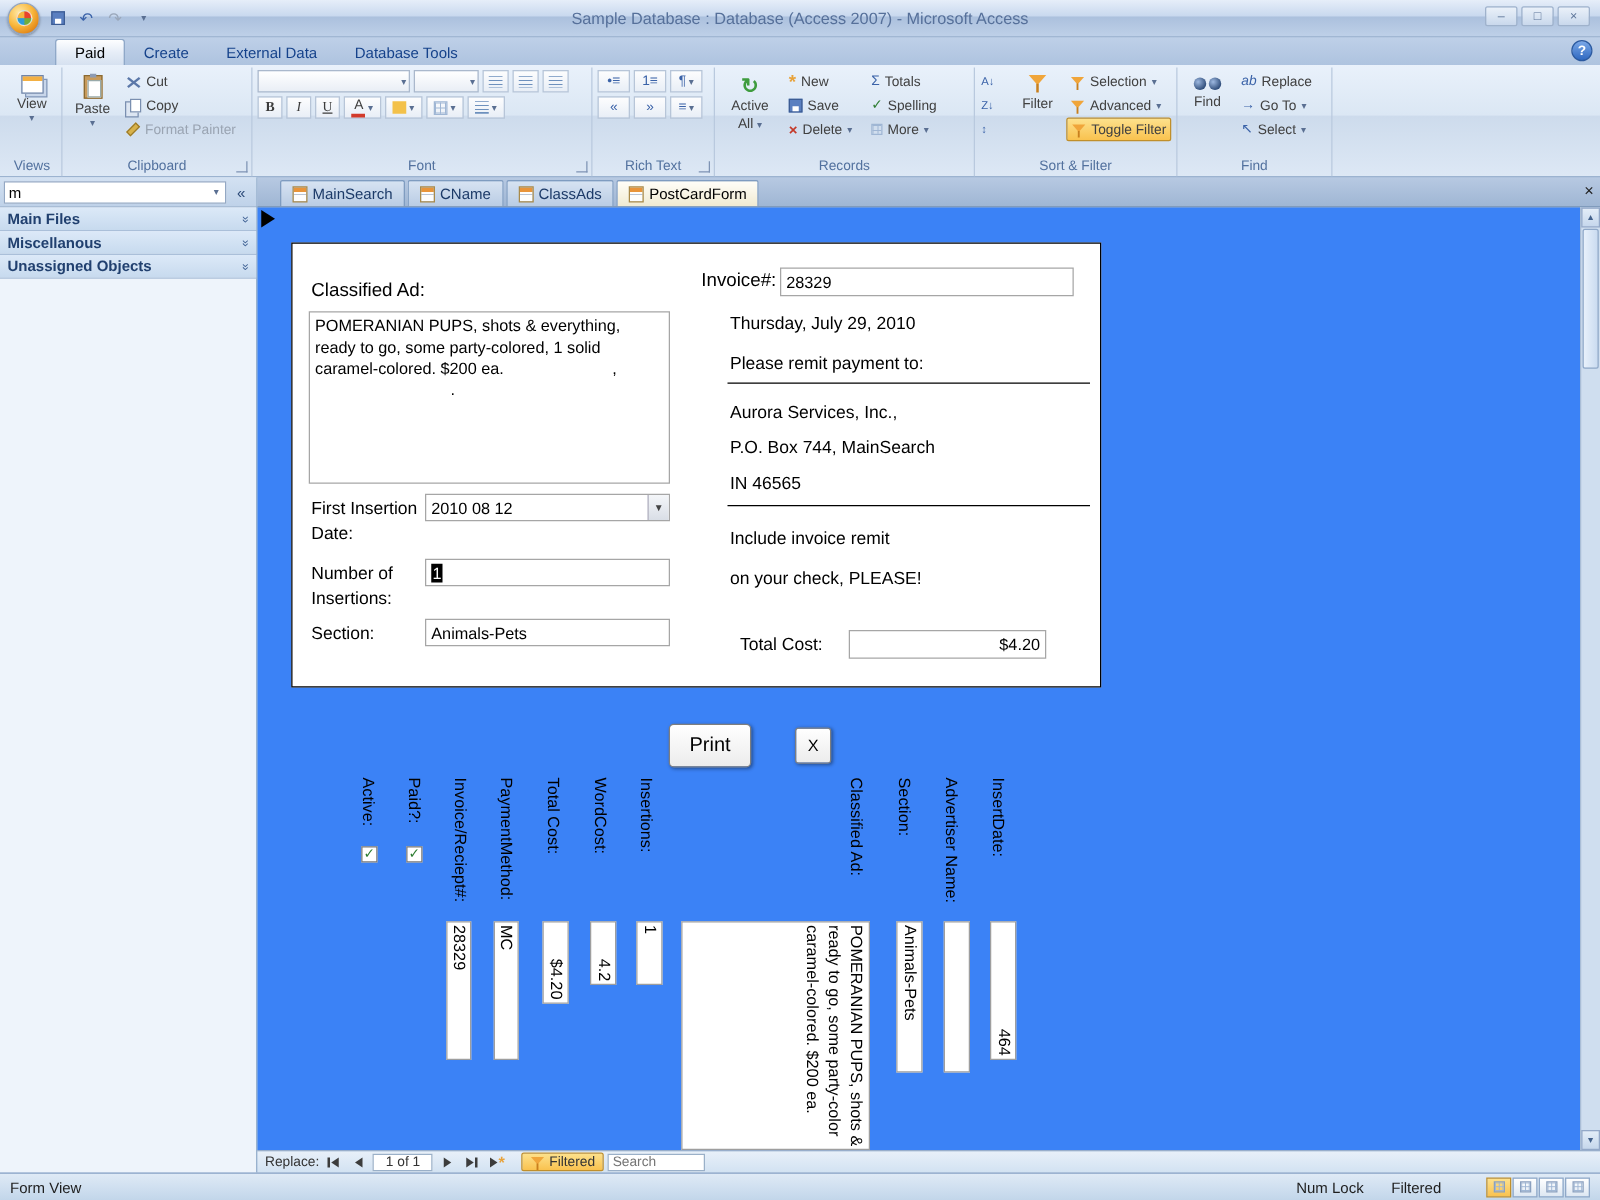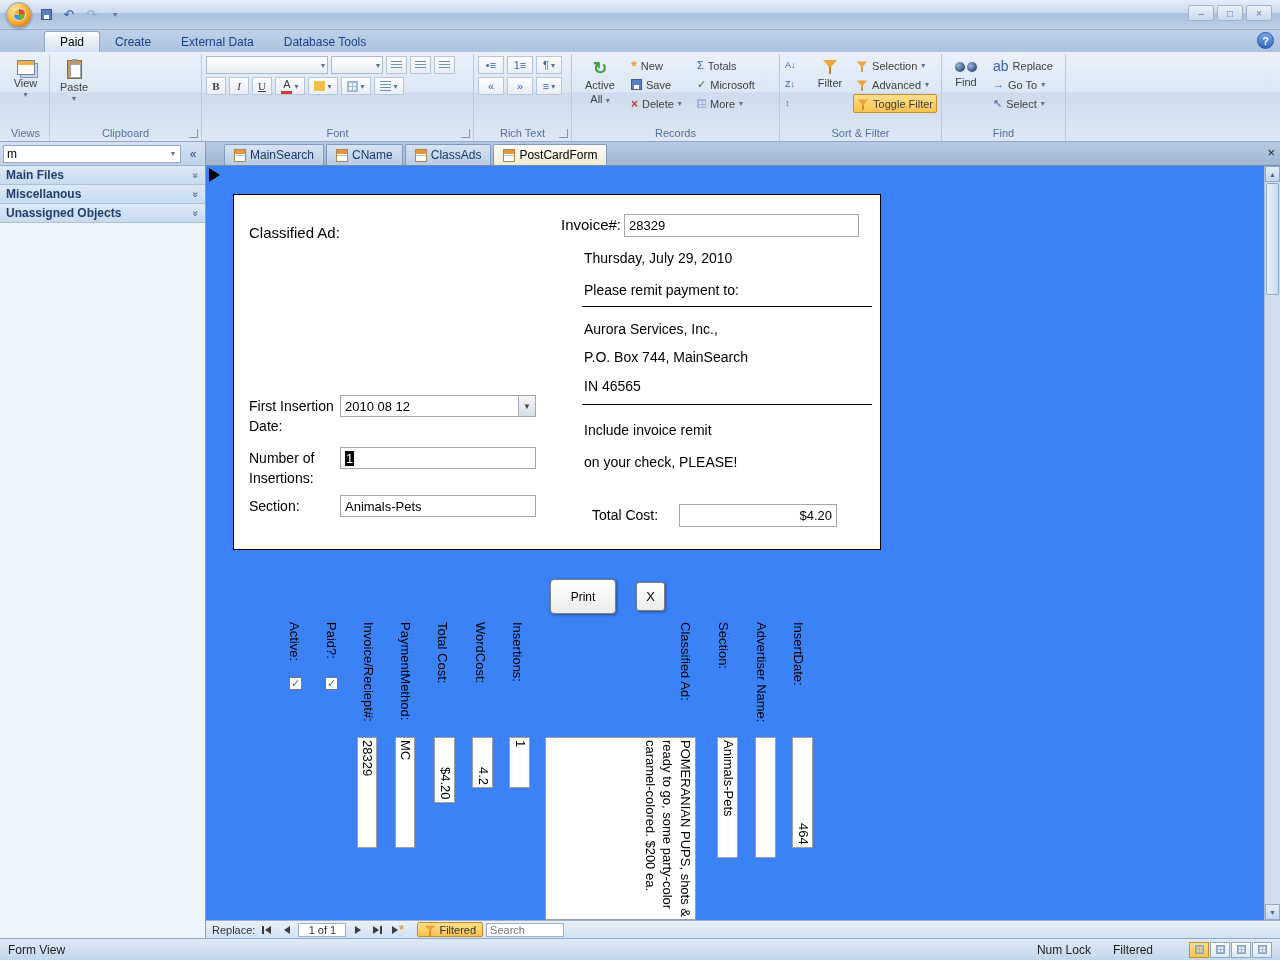--- a/index.html
+++ b/index.html
@@ -132,23 +132,23 @@
   .pc-box{position:absolute;background:#fff;border:1px solid #a6a6a6;font-size:13px;
     display:flex;align-items:center;padding:0 4px;overflow:hidden}
   .pc-adbox{align-items:flex-start;white-space:pre-wrap;line-height:1.32;padding:2px 4px;display:block}
   .pc-line{position:absolute;height:1px;background:#000}
   .combo-arrow{position:absolute;right:0;top:0;bottom:0;width:17px;
     background:linear-gradient(#f4f6f9,#d9dee6);border-left:1px solid #aab;
     display:flex;align-items:center;justify-content:center;font-size:8px;color:#444}
   .sel{background:#000;color:#fff;padding:0 1px}
   .pc-footer{position:absolute;left:0;right:0;top:339px;text-align:center;font-size:13px}
 
-  .print-btn{position:absolute;left:344px;top:413px;width:66px;height:35px;
+  .print-btn{position:absolute;left:329px;top:413px;width:66px;height:35px;
     background:linear-gradient(#ffffff,#ececec);border:1px solid #7e7e7e;border-radius:4px;
-    font-size:12px;color:#000;display:flex;align-items:center;justify-content:center;
+    font-size:16px;color:#000;display:flex;align-items:center;justify-content:center;
     box-shadow:1px 1px 3px rgba(0,0,0,.4)}
   .x-btn{position:absolute;left:430px;top:416px;width:29px;height:29px;
     background:linear-gradient(#ffffff,#ececec);border:1px solid #7e7e7e;border-radius:3px;
     font-size:13px;color:#000;display:flex;align-items:center;justify-content:center;
     box-shadow:1px 1px 3px rgba(0,0,0,.4)}
 
   .vlabel{position:absolute;top:456px;height:122px;width:18px;writing-mode:vertical-rl;
     font-size:13px;color:#000;white-space:nowrap}
   .vcheck{position:absolute;top:511px;width:13px;height:13px;background:#fff;border:1px solid #777;
     font-size:11px;line-height:11px;text-align:center}
@@ -198,20 +198,21 @@
     <div class="orb">
         <div class="orb-core"></div>
       </div>
     <span class="qat-btn">
         <span class="icon-save"></span>
       </span>
     <span class="qat-btn">↶</span>
     <span class="qat-btn dis">↷</span>
     <span class="qat-btn dd">▾</span>
   </div>
+  <div class="title-text">Sample Database : Database (Access 2007) - Microsoft Access</div>
   <div class="win-controls">
     <span class="win-btn">–</span>
     <span class="win-btn">□</span>
     <span class="win-btn">×</span>
   </div>
 </div>
 
 <div class="ribbontabs">
   <div class="rtab active">Paid</div>
   <div class="rtab">Create</div>
@@ -229,20 +230,34 @@
       <span class="dd">▾</span>
     </div>
     <div class="glabel">Views</div>
   </div>
 
   <div class="rgroup" style="width:152px">
     <div class="bigbtn" style="width:40px">
       <span class="icon-clip"></span>
       <span>Paste</span>
       <span class="dd">▾</span>
+    </div>
+    <div class="col">
+      <div class="btn-sm">
+        <span class="icon-cut"></span>
+        <span>Cut</span>
+      </div>
+      <div class="btn-sm">
+        <span class="icon-copy"></span>
+        <span>Copy</span>
+      </div>
+      <div class="btn-sm">
+        <span class="icon-brush"></span>
+        <span class="dis-txt">Format Painter</span>
+      </div>
     </div>
     <div class="glabel">Clipboard</div>
     <div class="launcher"></div>
   </div>
 
   <div class="rgroup" style="width:272px;display:block">
     <div style="display:flex;gap:3px;margin-bottom:3px">
       <div class="combo" style="width:122px">
           <span class="dd">▾</span>
         </div>
@@ -337,21 +352,21 @@
         <span class="dd">▾</span>
       </div>
     </div>
     <div class="col" style="width:78px">
       <div class="btn-sm">
         <span class="glyph-b">Σ</span>
         <span>Totals</span>
       </div>
       <div class="btn-sm">
         <span class="chk">✓</span>
-        <span>Microsoft</span>
+        <span>Spelling</span>
       </div>
       <div class="btn-sm">
         <span class="icon-grid" style="width:9px;height:9px"></span>
         <span>More</span>
         <span class="dd">▾</span>
       </div>
     </div>
     <div class="glabel">Records</div>
   </div>
 
@@ -390,21 +405,21 @@
     <div class="glabel">Sort &amp; Filter</div>
   </div>
 
   <div class="rgroup" style="width:124px">
     <div class="bigbtn" style="width:40px">
       <span class="icon-binoc"></span>
       <span>Find</span>
     </div>
     <div class="col" style="width:70px">
       <div class="btn-sm">
-        <span class="glyph-b" style="font-size:14px;">ab</span>
+        <span class="glyph-b" style="font-size:11px;font-style:italic">ab</span>
         <span>Replace</span>
       </div>
       <div class="btn-sm">
         <span class="glyph-b">→</span>
         <span>Go To</span>
         <span class="dd">▾</span>
       </div>
       <div class="btn-sm">
         <span class="glyph-b">↖</span>
         <span>Select</span>
@@ -458,20 +473,24 @@
       <span>PostCardForm</span>
     </div>
     <span class="tab-close">×</span>
   </div>
 
   <div class="canvas">
     <div class="rec-tri"></div>
 
     <div class="postcard">
       <div class="pc-l big" style="left:15px;top:29px">Classified Ad:</div>
+      <div class="pc-box pc-adbox" style="left:13px;top:54px;width:289px;height:138px">POMERANIAN PUPS, shots &amp; everything,
+ready to go, some party-colored, 1 solid
+caramel-colored. $200 ea.                        ,
+                              .</div>
 
       <div class="pc-l big" style="left:327px;top:21px">Invoice#:</div>
       <div class="pc-box" style="left:390px;top:19px;width:235px;height:23px">28329</div>
 
       <div class="pc-l" style="left:350px;top:55px">Thursday, July 29, 2010</div>
       <div class="pc-l" style="left:350px;top:87px">Please remit payment to:</div>
       <div class="pc-line" style="left:348px;top:111px;width:290px"></div>
       <div class="pc-l" style="left:350px;top:126px">Aurora Services, Inc.,</div>
       <div class="pc-l" style="left:350px;top:154px">P.O. Box 744, MainSearch</div>
       <div class="pc-l" style="left:350px;top:183px">IN 46565</div>

